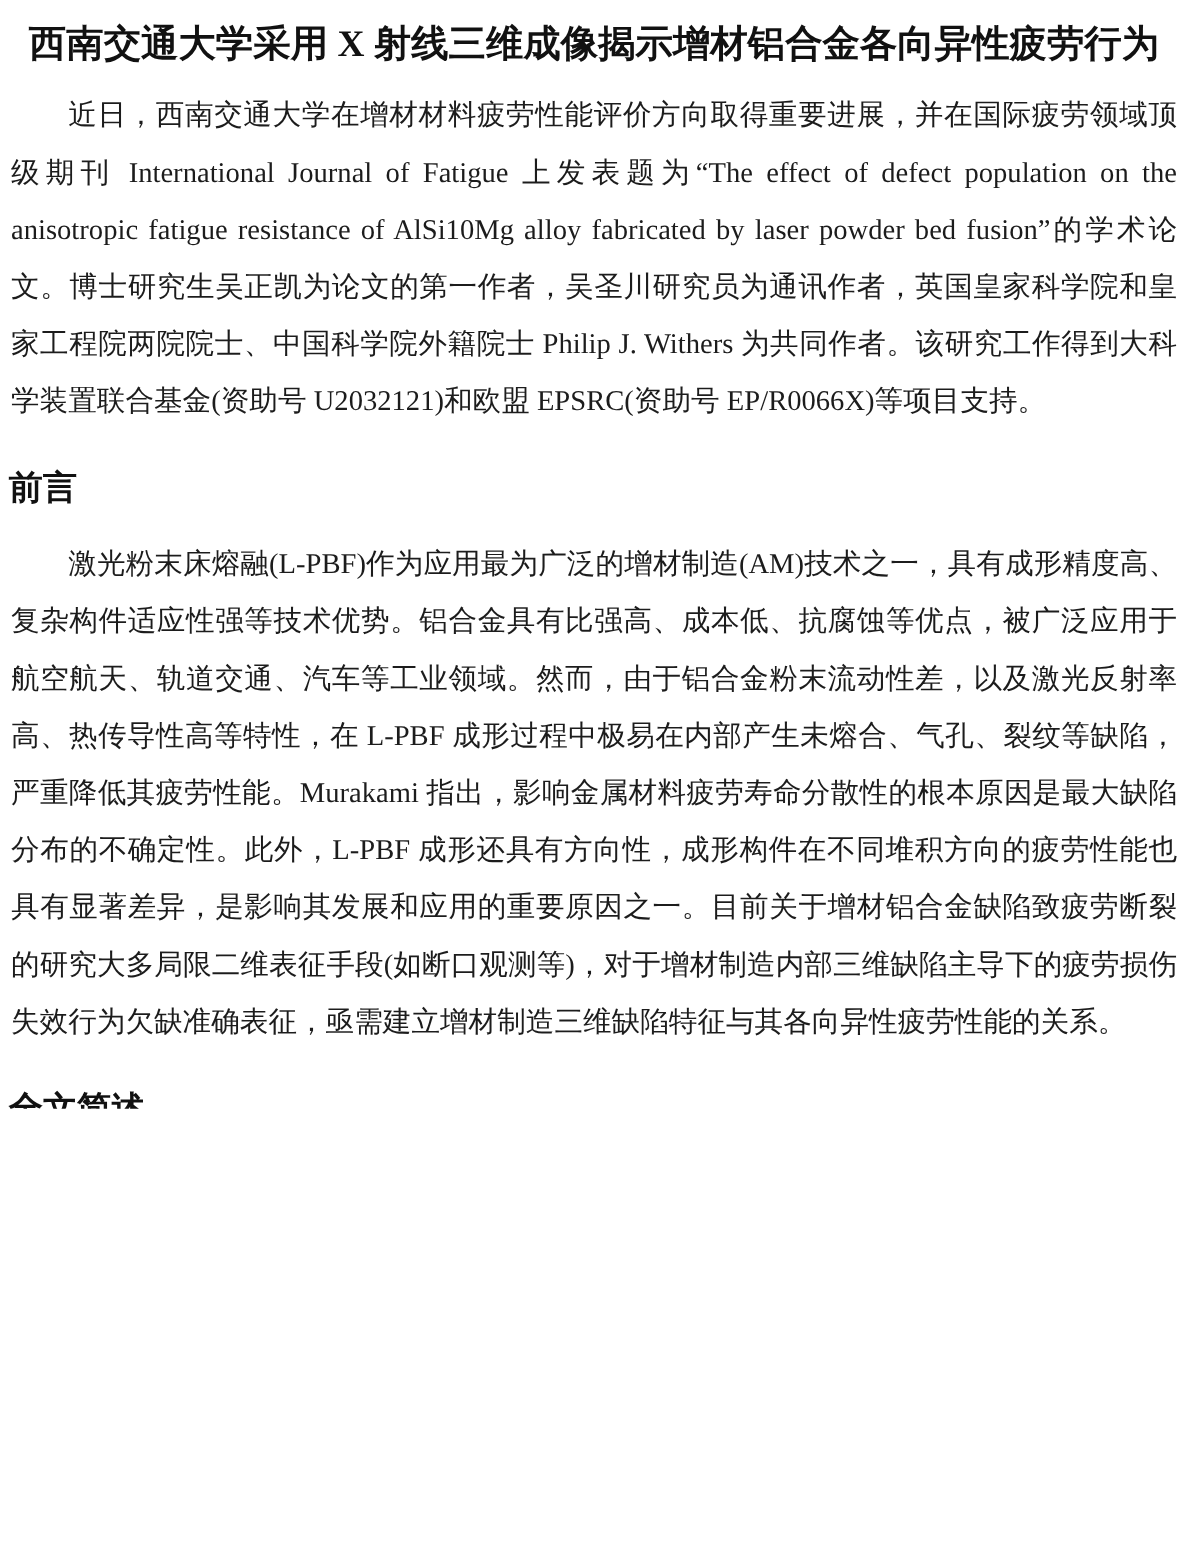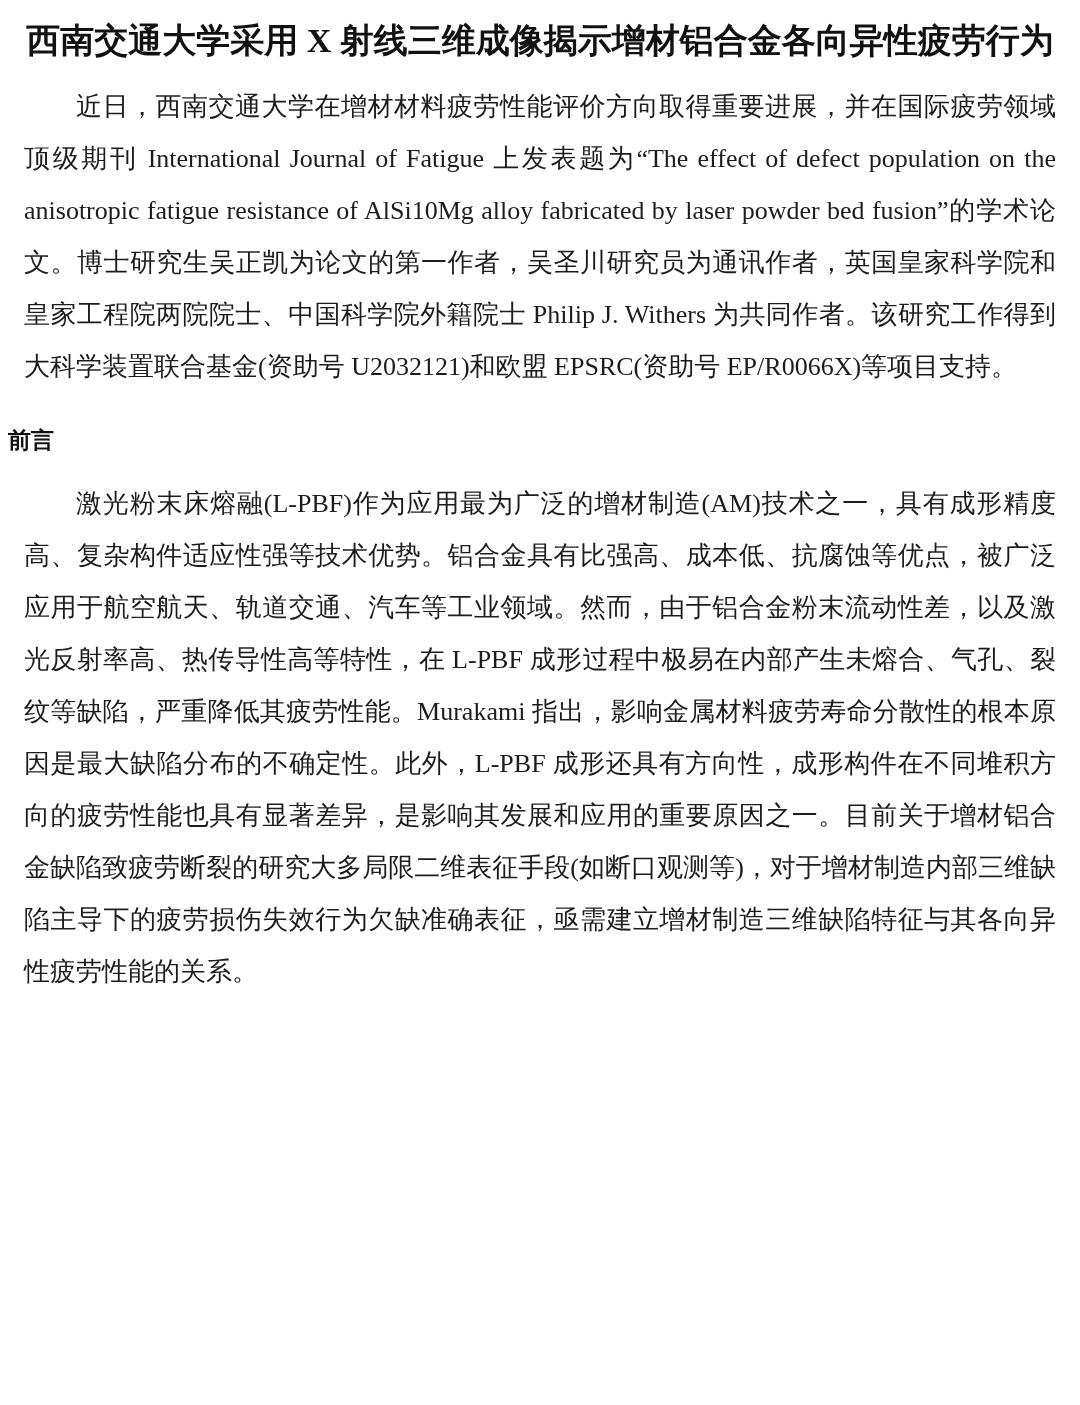--- a/index.html
+++ b/index.html
@@ -24,31 +24,31 @@
   }
   .doc-title {
     font-size: 34px;
     line-height: 1.45;
     font-weight: 700;
     text-align: center;
     margin: 0 0 14px 0;
     color: #111111;
   }
   .section-heading {
-    font-size: 23px;
+    font-size: 31px;
     line-height: 1.35;
     font-weight: 700;
     margin: 32px 0 22px 0;
     color: #111111;
     text-align: left;
   }
   .para {
     font-size: 26px;
     line-height: 52px;
-    margin: 16px;
+    margin: 2px;
     text-align: justify;
     text-justify: inter-ideograph;
     text-indent: 2em;
     color: #1c1c1c;
     word-break: normal;
   }
 </style>
 </head>
 <body>
 

